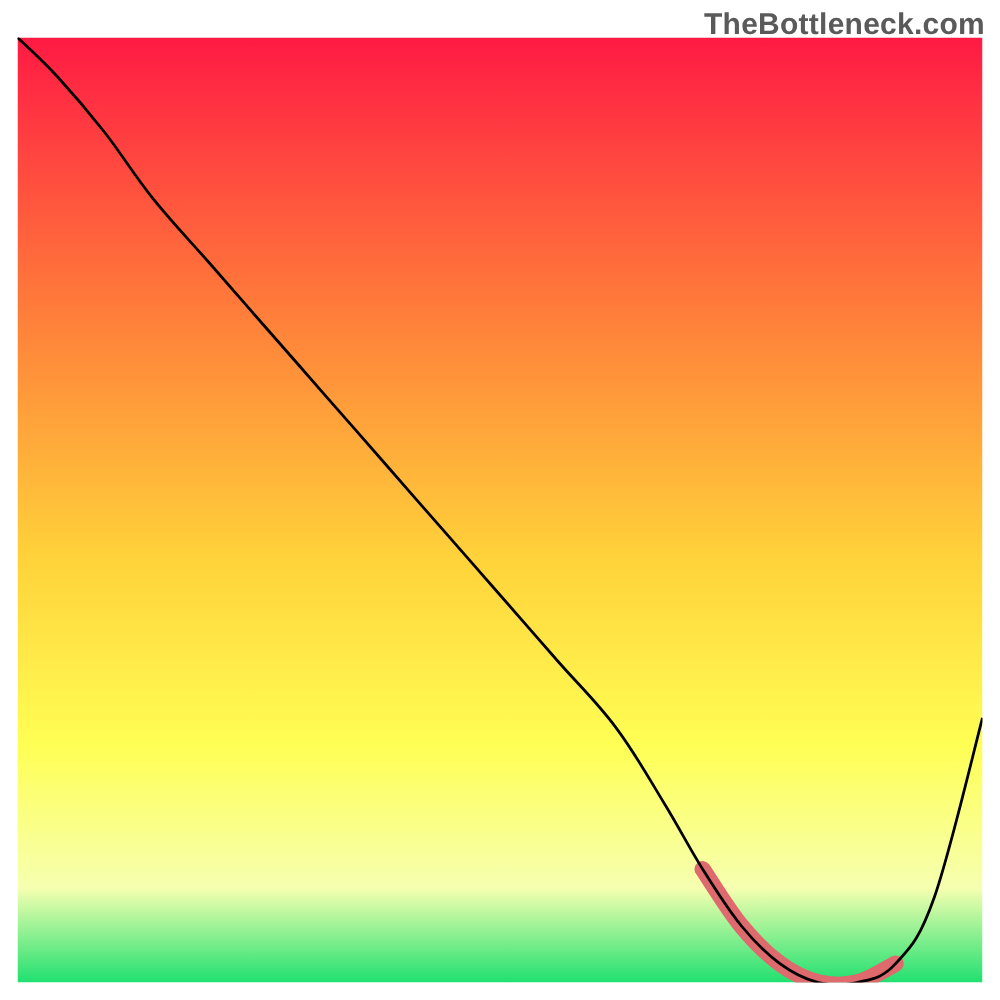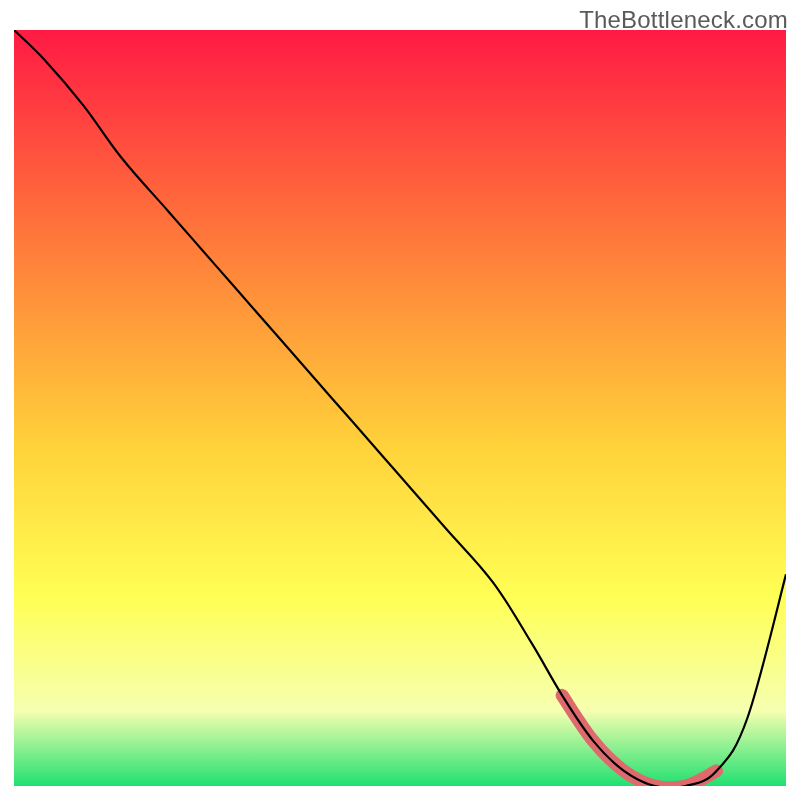--- a/index.html
+++ b/index.html
@@ -15,21 +15,21 @@
     position: relative;
     width: 800px;
     height: 800px;
   }
   .watermark {
     position: absolute;
     top: 6px;
     right: 12px;
     font-size: 24px;
     color: #5a5a5a;
-    font-weight: 400;
+    font-weight: 700;
     letter-spacing: 0.2px;
     z-index: 10;
   }
   .plot {
     position: absolute;
     left: 14px;
     top: 30px;
     width: 772px;
     height: 756px;
   }

